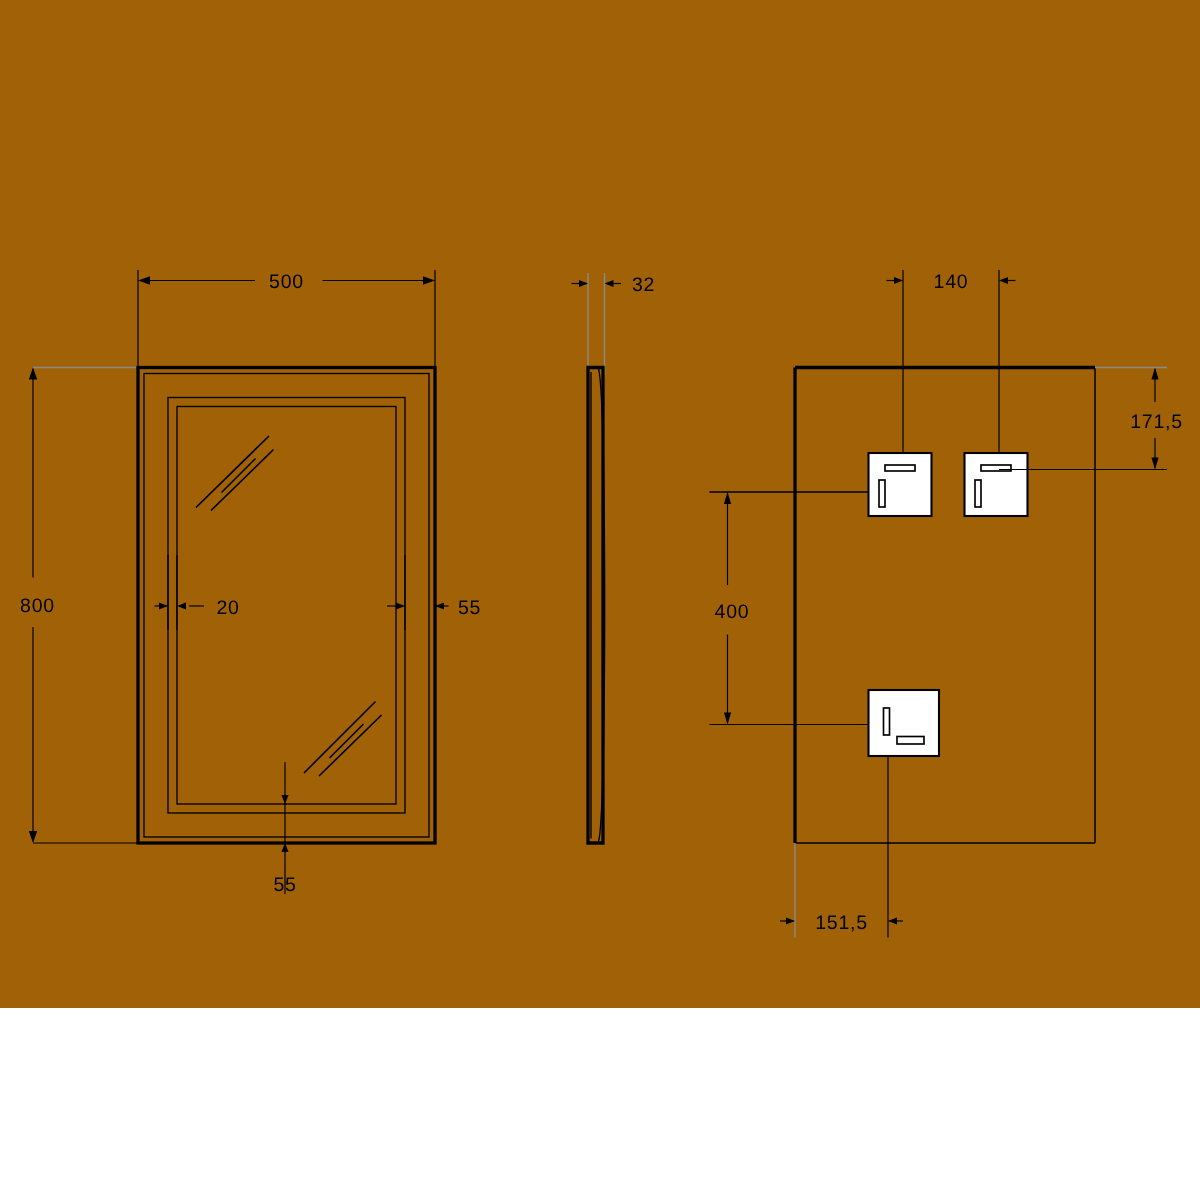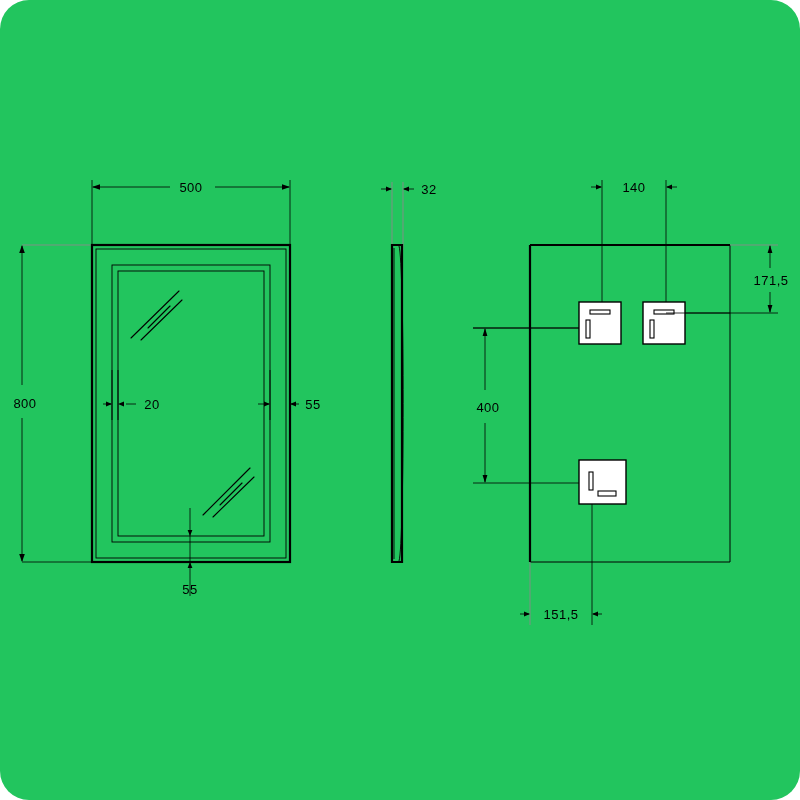--- a/index.html
+++ b/index.html
@@ -9,23 +9,22 @@
   }
   body {
     width: 800px;
     height: 800px;
     overflow: hidden;
     font-family: "Liberation Sans", sans-serif;
   }
   #drawing-root {
     position: relative;
     width: 800px;
-    height: 800px;
-    background: #22c55e;
-    border-radius: 29px;
+    height: 672px;
+    background: #a16207;
   }
   svg#technical-drawing {
     display: block;
     width: 800px;
     height: 800px;
   }
   .dim-text {
     font-family: "Liberation Sans", sans-serif;
     font-size: 13px;
     fill: #000000;

